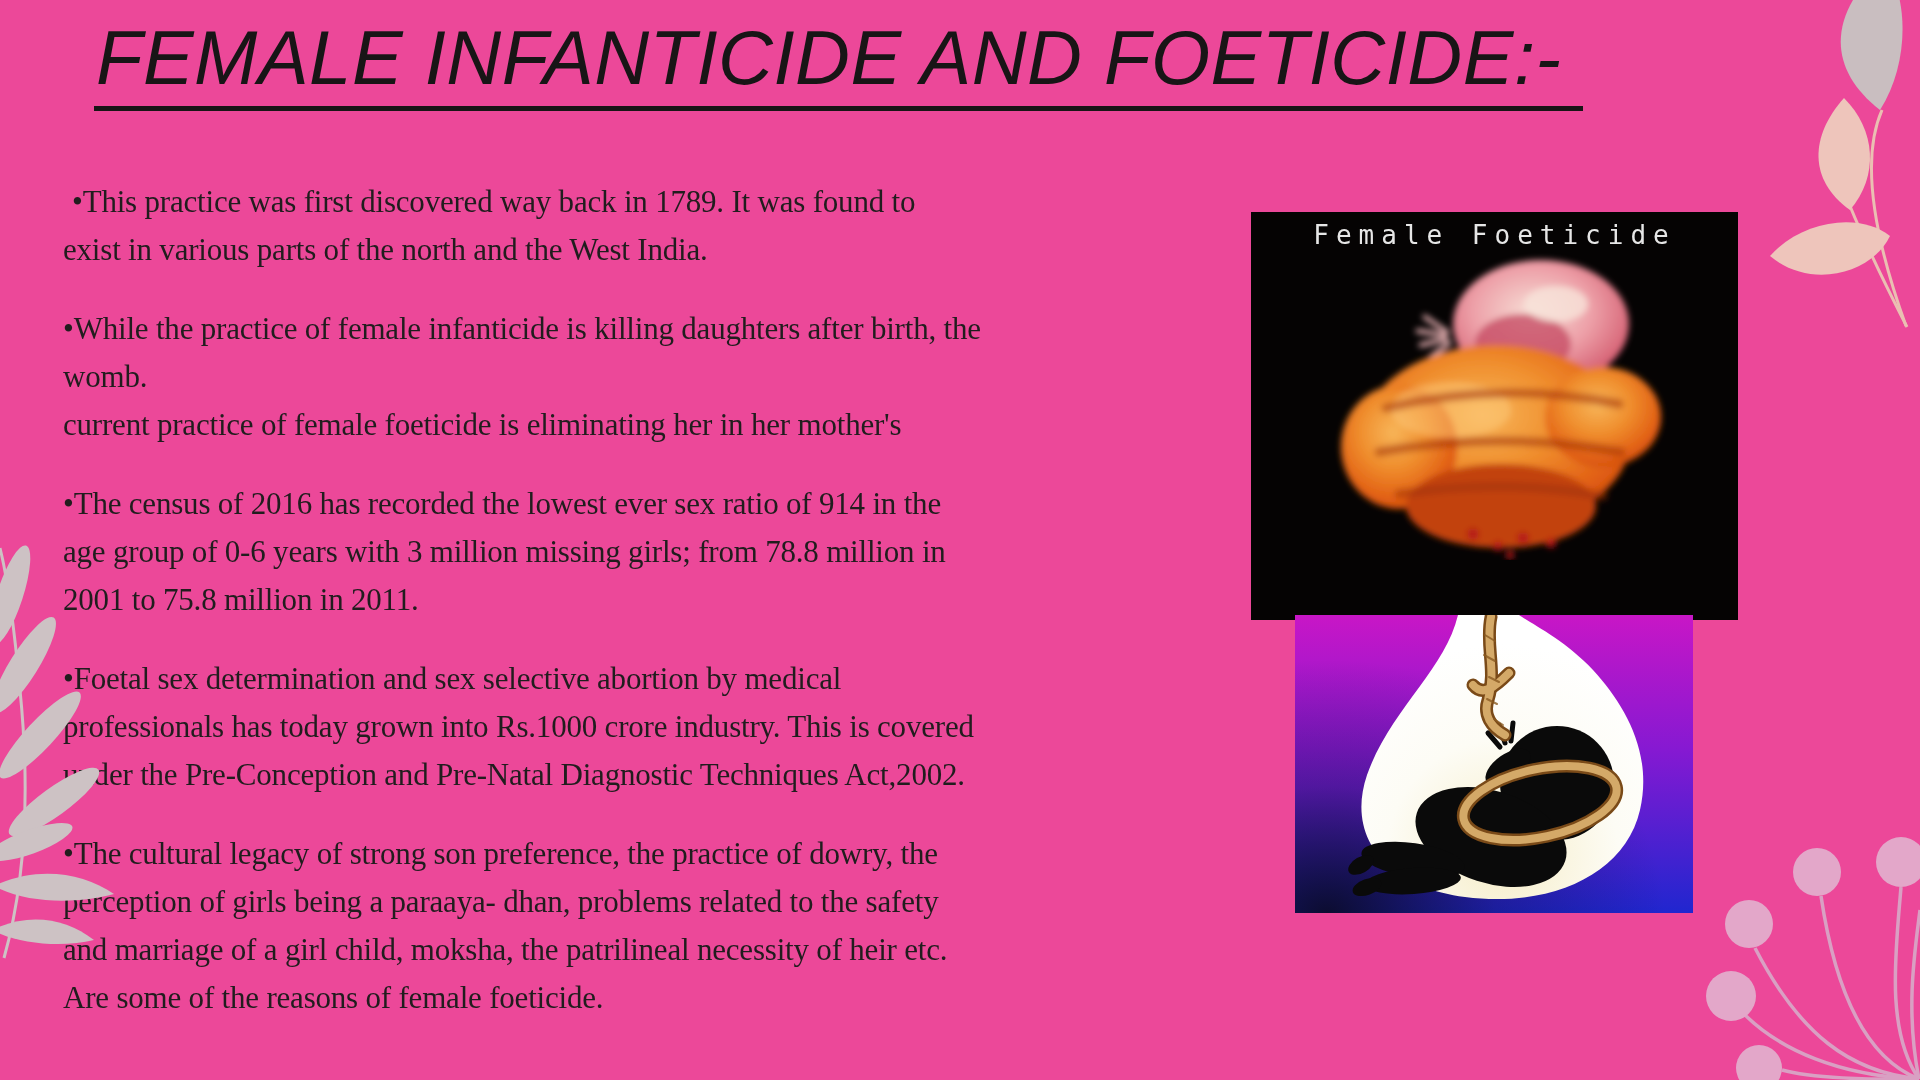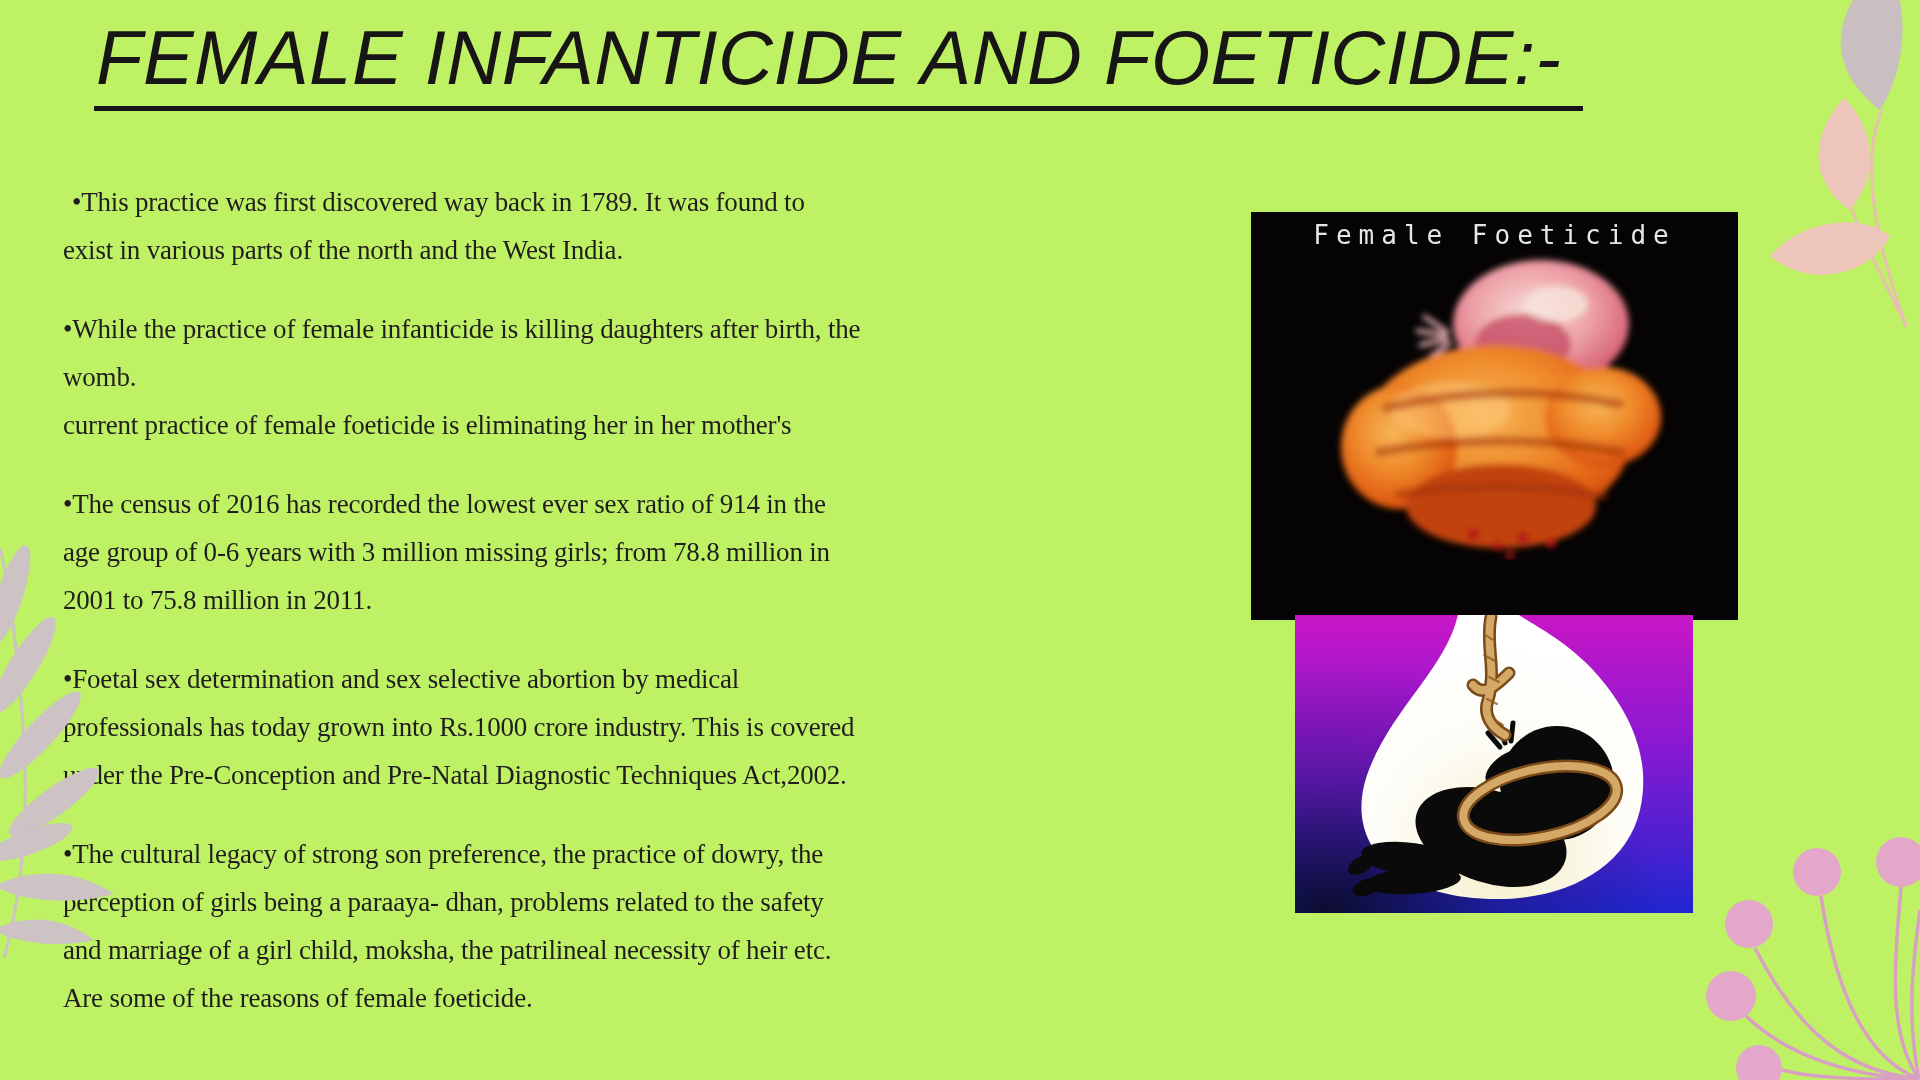--- a/index.html
+++ b/index.html
@@ -1,27 +1,27 @@
 <!DOCTYPE html>
 <html><head>
 <meta charset="utf-8">
 <style>
   html,body{margin:0;padding:0;background:#f9f0f3;}
-  .slide{position:relative;width:1920px;height:1080px;background:#bef264;overflow:hidden;
+  .slide{position:relative;width:1920px;height:1080px;background:#ec4899;overflow:hidden;
          font-family:"Liberation Serif",serif;color:#211d1e;}
 
   
   .title{position:absolute;left:94px;top:18px;margin:0;
          font-family:"Liberation Sans",sans-serif;font-style:italic;font-weight:400;
          font-size:76px;line-height:1.05;color:#181516;white-space:nowrap;
          border-bottom:5px solid #181516;padding:0 22px 8px 2px;letter-spacing:0.5px;}
 
   
   .body-text{position:absolute;left:63px;top:178px;width:1100px;
-             font-size:27px;line-height:48px;color:#211d1e;letter-spacing:-0.2px;}
+             font-size:31px;line-height:48px;color:#211d1e;letter-spacing:-0.2px;}
   .para{margin:0 0 31px 0;}
   .para:first-child .line:first-child{padding-left:9px;}
   .line{white-space:nowrap;}
 
   
   .img-frame{position:absolute;overflow:hidden;}
   .img-foeticide{left:1251px;top:212px;width:487px;height:408px;background:#050303;}
   .img-foeticide .caption{position:absolute;top:8px;left:0;width:100%;text-align:center;
       font-family:"DejaVu Sans Mono","Liberation Mono",monospace;
       font-size:26px;letter-spacing:7px;color:#e6e6e6;}

